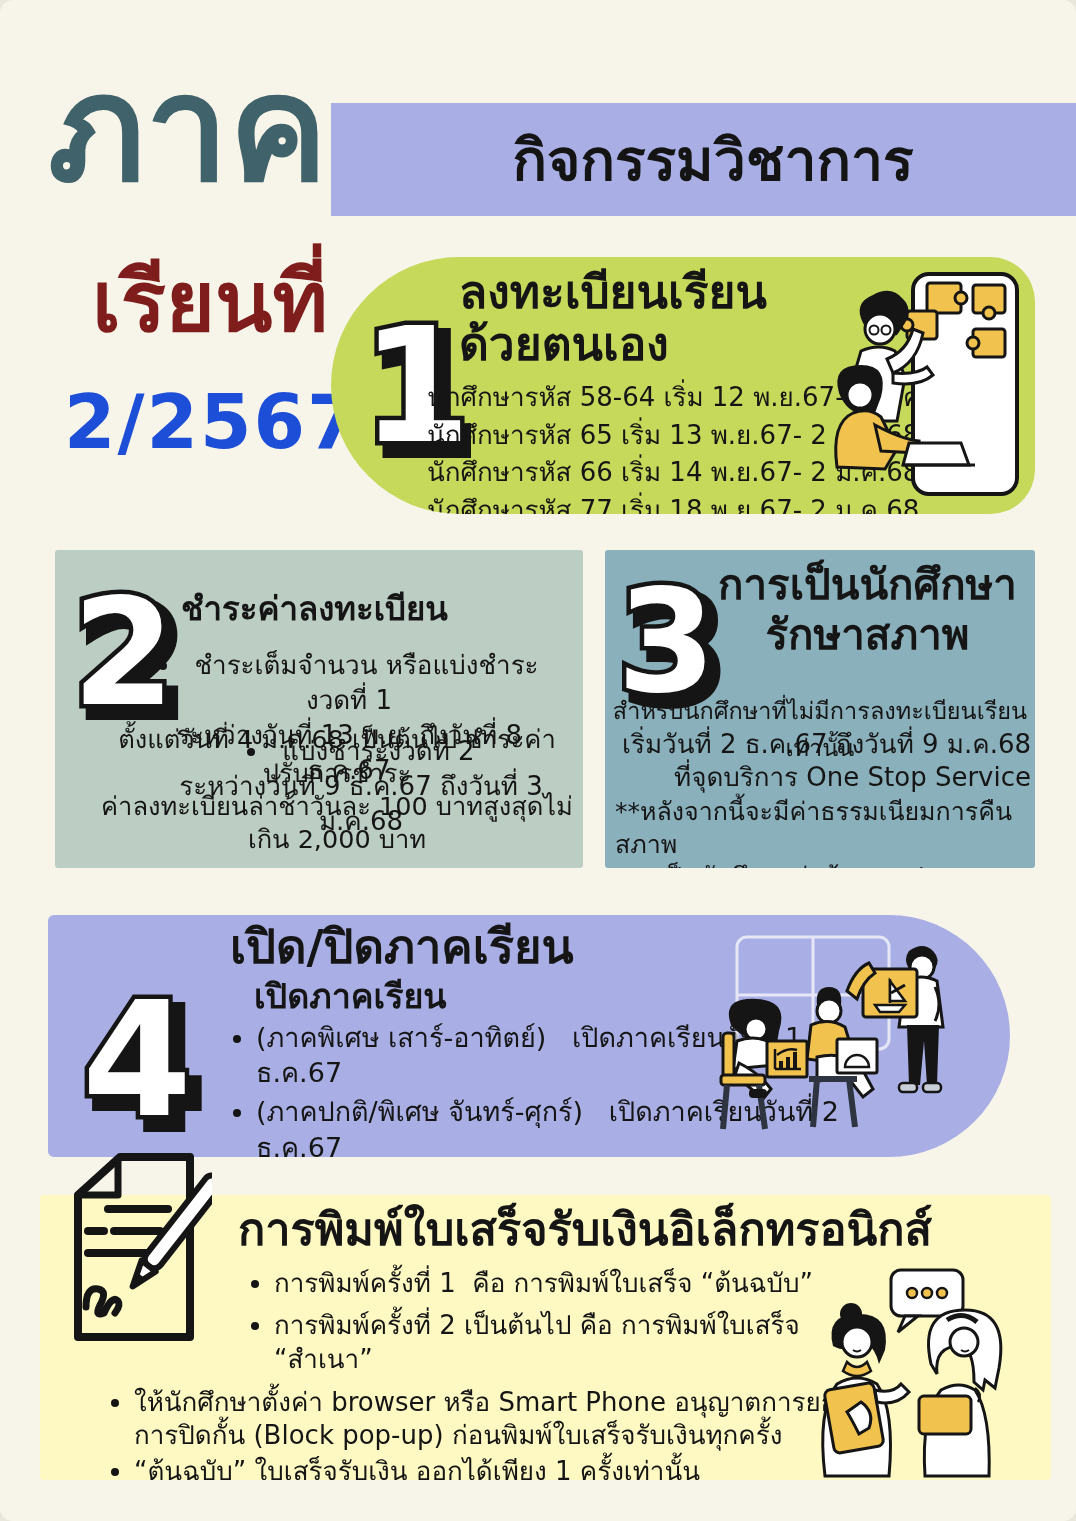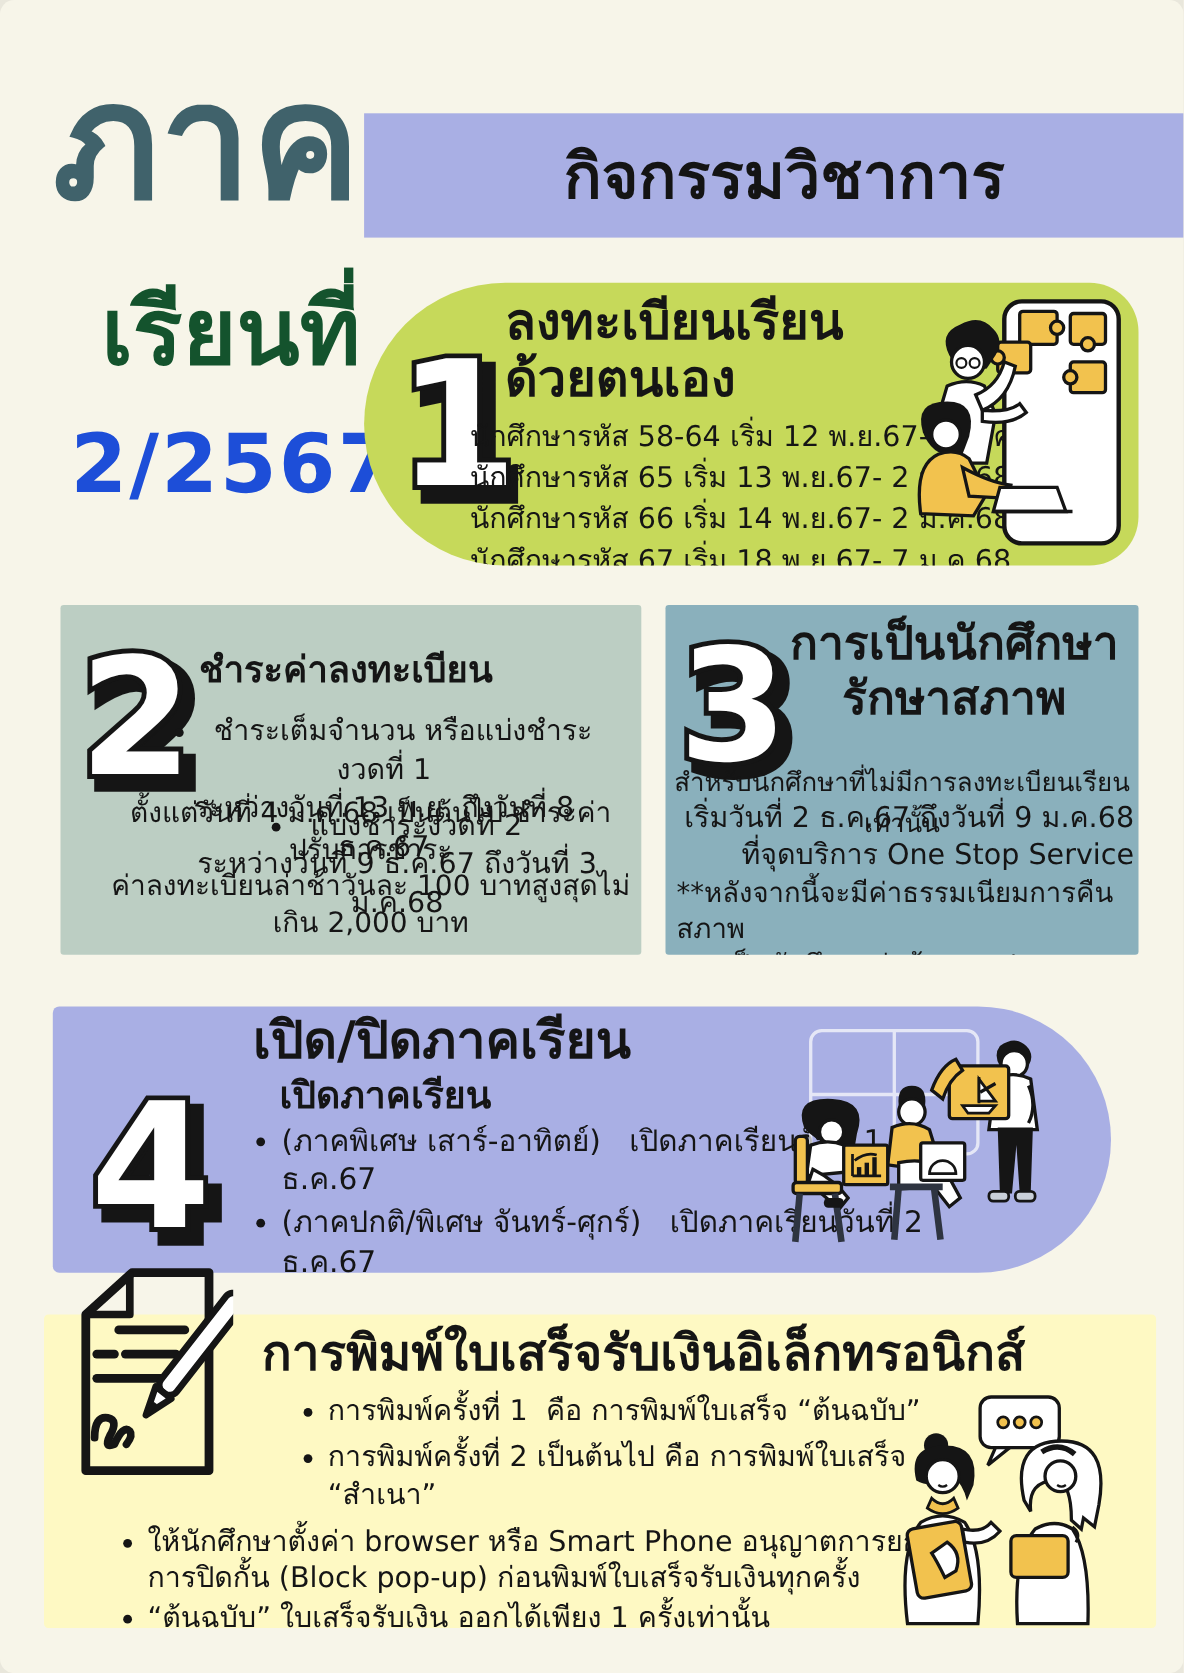--- a/index.html
+++ b/index.html
@@ -4,21 +4,21 @@
 <style>
   html,body{margin:0;padding:0;}
   body{background:#e9e7dc;}
   .poster{
     position:relative; width:1076px; height:1521px; margin:0 auto;
     background:#f7f5e9; overflow:hidden;
     font-family:"DejaVu Sans","Liberation Sans",sans-serif; color:#151515;border-radius:13px;
   }
   
   .brand-1{position:absolute;left:48px;top:48px;font-size:148px;line-height:1.1;font-weight:600;color:#40626b;}
-  .brand-2{position:absolute;left:92px;top:252px;font-size:84px;line-height:1.2;font-weight:600;color:#14532d;}
+  .brand-2{position:absolute;left:92px;top:252px;font-size:84px;line-height:1.2;font-weight:600;color:#7f1d1d;}
   .brand-3{position:absolute;left:64px;top:378px;font-size:74px;line-height:1.2;font-weight:700;color:#1d4ed8;letter-spacing:2px;}
   
   .header-box{
     position:absolute;left:331px;top:103px;width:764px;height:113px;
     background:#a9afe4;display:flex;align-items:center;justify-content:center;
   }
   .header-box span{font-size:57px;font-weight:600;color:#141414;}
   
   .box{position:absolute;overflow:hidden;}
   .box1{left:331px;top:257px;width:704px;height:257px;background:#c6d95a;border-radius:130px 45px 45px 130px;}
@@ -49,21 +49,21 @@
   
   .s4-content{position:absolute;left:182px;top:6px;width:640px;}
   .s4-title{font-size:47px;font-weight:700;line-height:1.1;}
   .s4-sub{margin:4px 0 0 24px;font-size:34px;font-weight:700;line-height:1.15;}
   .s4-list{margin:4px 0 0 0;padding-left:26px;font-size:27px;line-height:1.32;}
   .s4-list li{margin-top:3px;}
   .illu4{position:absolute;right:26px;top:14px;}
   
   .s5-title{margin:10px 0 0 182px;font-size:45px;font-weight:700;line-height:1.1;}
   .s5-list1{margin:12px 0 0 194px;padding-left:24px;font-size:26px;line-height:1.3;max-width:600px;}
-  .s5-list1 li{margin-bottom:9px;margin-left:24px;}
+  .s5-list1 li{margin-bottom:9px;}
   .s5-list2{margin:6px 0 0 54px;padding-left:24px;font-size:26px;line-height:1.27;max-width:760px;}
   .s5-list2 li{margin-bottom:3px;}
   .illu5{position:absolute;right:26px;bottom:0;}
   .doc-icon{position:absolute;left:50px;top:1147px;}
 </style>
 </head>
 <body>
 
 <div class="poster">
 
@@ -81,21 +81,21 @@
       <text class="main" x="20" y="148" font-size="158">1</text>
     </svg>
     <div class="s1-title">
       <div>ลงทะเบียนเรียน</div>
       <div>ด้วยตนเอง</div>
     </div>
     <div class="s1-lines">
       <div>นักศึกษารหัส 58-64 เริ่ม 12 พ.ย.67- 2 ม.ค.68</div>
       <div>นักศึกษารหัส 65 เริ่ม 13 พ.ย.67- 2 ม.ค.68</div>
       <div>นักศึกษารหัส 66 เริ่ม 14 พ.ย.67- 2 ม.ค.68</div>
-      <div>นักศึกษารหัส 67 เริ่ม 18 พ.ย.67- 7 ม.ค.68</div>
+      <div>นักศึกษารหัส 77 เริ่ม 18 พ.ย.67- 2 ม.ค.68</div>
     </div>
     <svg class="illu1" width="200" height="228" viewBox="0 0 200 228">
       <rect x="90" y="3" width="104" height="220" rx="16" fill="#fff" stroke="#151515" stroke-width="4"></rect>
       <g fill="#f2c24e" stroke="#151515" stroke-width="3">
         <rect x="104" y="12" width="34" height="30" rx="3"></rect>
           <circle cx="138" cy="27" r="6"></circle>
         <rect x="150" y="14" width="32" height="28" rx="3"></rect>
           <circle cx="166" cy="42" r="6"></circle>
         <rect x="84" y="40" width="30" height="28" rx="3"></rect>
           <circle cx="84" cy="54" r="6"></circle>

